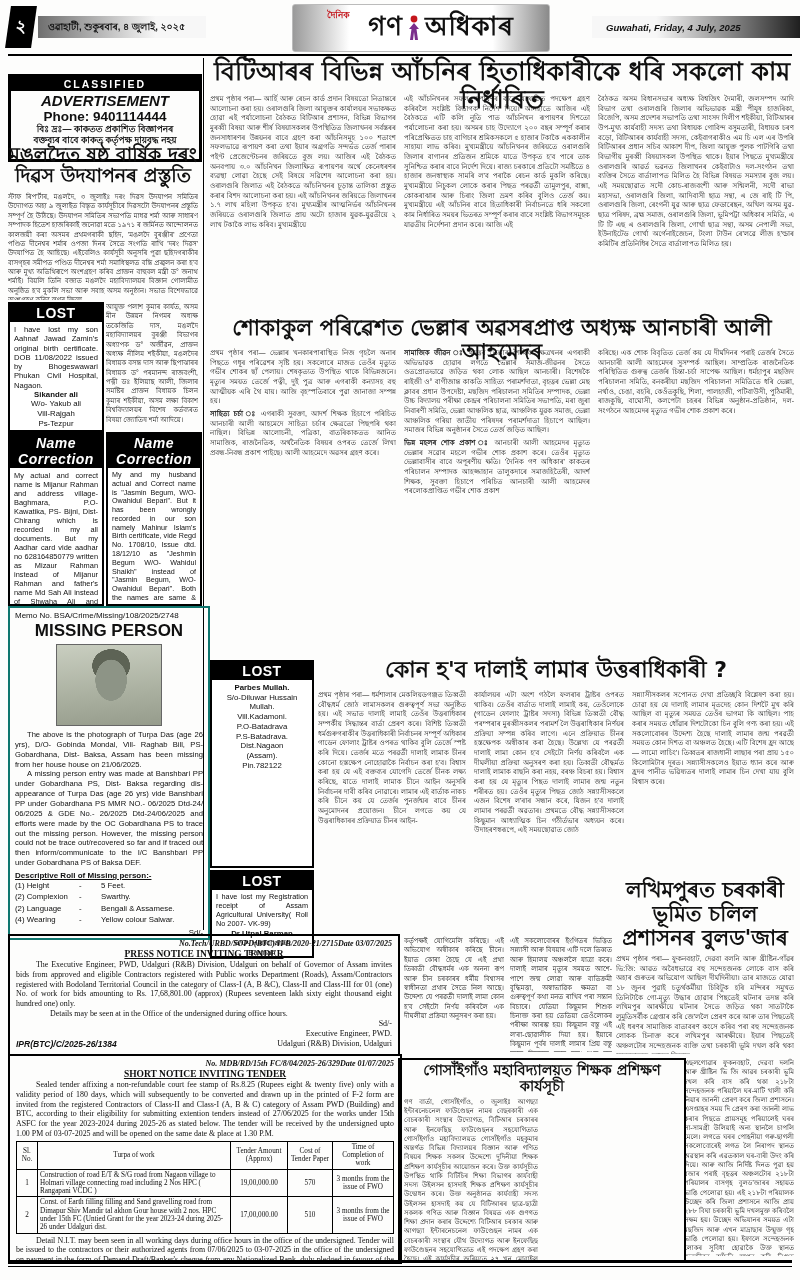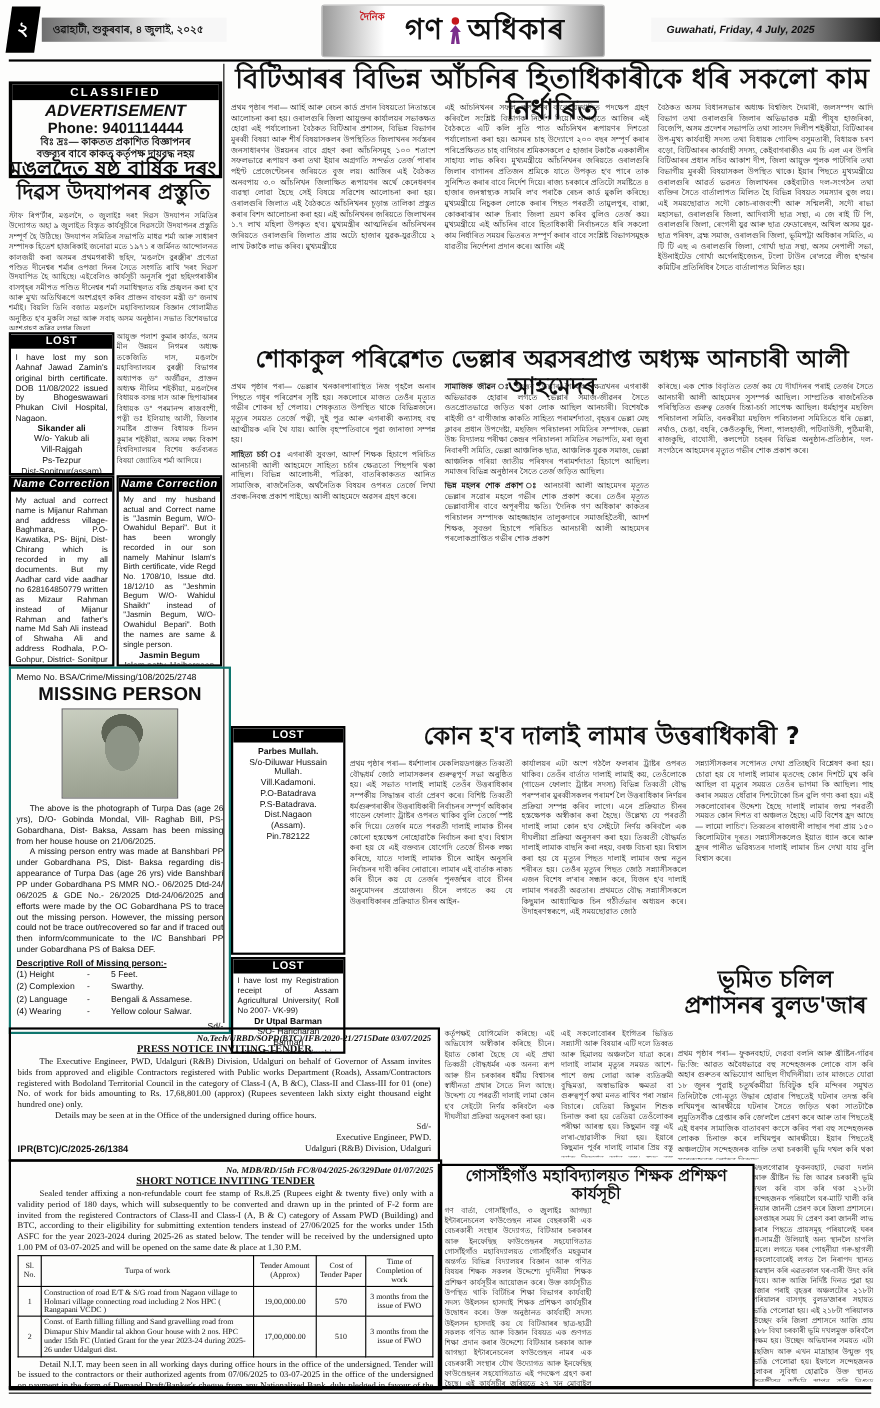--- a/index.html
+++ b/index.html
@@ -19,21 +19,21 @@
   .mh-pre{color:#c4161c;font-size:9px;font-weight:bold;position:absolute;top:3px;left:34px;}
   .mh-main{font-size:26px;font-weight:bold;letter-spacing:1px;font-family:"DejaVu Sans",sans-serif;}
   
   .hl{font-weight:bold;text-align:center;line-height:1.12;font-family:"DejaVu Sans",sans-serif;}
   .t{font-size:7px;line-height:1.38;text-align:justify;margin:0 0 3px 0;overflow:hidden;}
   .cols{overflow:hidden;}
   .b{font-weight:bold;}
   
   .nbox{border:2px solid #000;background:#fff;overflow:hidden;}
   .nbox .bar{background:#000;color:#fff;text-align:center;font-weight:bold;
-             font-size:10px;padding:1px 0;letter-spacing:.5px;}
+             font-size:14px;padding:1px 0;letter-spacing:.5px;}
   .nbox .body{padding:3px 4px;font-size:7.8px;line-height:1.22;text-align:justify;}
   .sigc{text-align:center;font-size:7.8px;line-height:1.25;}
   
   .classified{border:3px solid #000;overflow:hidden;text-align:center;margin-top:16px;}
   .classified .chead{background:#000;color:#fff;font-weight:bold;font-size:10.5px;
                      letter-spacing:2px;padding:1px 0;}
   .cadv{font-size:15px;font-weight:bold;font-style:italic;margin-top:1px;}
   .cphone{font-size:13.5px;font-weight:bold;}
   .cnote{font-size:9px;font-weight:bold;line-height:1.25;}
   
@@ -51,21 +51,21 @@
   .rollrow{display:flex;font-size:7.8px;line-height:1.45;}
   .rollrow .rl{width:64px;}.rollrow .rd{width:22px;}
   .sdr{text-align:right;font-size:7.8px;line-height:1.3;margin-top:3px;}
   
   .tender{border:2px solid #000;padding:3px 6px;font-family:"Liberation Serif",serif;overflow:hidden;}
   .tref{display:flex;justify-content:flex-end;font-size:8px;font-weight:bold;font-style:italic;}
   .ttitle{text-align:center;font-weight:bold;text-decoration:underline;font-size:9.5px;margin:1px 0;}
   .tbody{font-size:7.9px;line-height:1.24;text-align:justify;margin:0;}
   .tind{text-indent:20px;}
   .tsig{text-align:right;font-size:8px;line-height:1.25;}
-  .tipr{font-size:8.5px;font-weight:bold;font-family:"Liberation Sans",sans-serif;text-align:right;}
+  .tipr{font-size:8.5px;font-weight:bold;font-style:italic;font-family:"Liberation Sans",sans-serif;text-align:right;}
   table.wt{border-collapse:collapse;width:100%;margin:2px 0;font-size:7.2px;line-height:1.15;}
   table.wt th,table.wt td{border:1px solid #000;padding:1px 2px;vertical-align:middle;}
   table.wt th{font-weight:normal;text-align:center;}
   td.c{text-align:center;}
   
   .gbox{border:2px solid #000;padding:2px 4px;overflow:hidden;}
   .ghl{font-size:14.5px;font-weight:bold;text-align:center;line-height:1.1;margin:1px 0 2px 0;
        font-family:"DejaVu Sans",sans-serif;}
   .twocol{column-count:2;column-gap:8px;column-rule:none;height:100%;}
 </style>
@@ -238,20 +238,21 @@
   </div>
 
   <div class="abs cols" style="left:404px;top:936px;width:100px;height:116px;">
     <p class="t" style="font-size:6.8px;">কৰ্তৃপক্ষই যোগিমেলি কৰিছে। এই অভিযোগ অস্বীকাৰ কৰিছে চীনে। ইয়াত কোৰা হৈছে যে এই প্ৰথা তিব্বতী বৌদ্ধধৰ্মৰ এক অনন্য ৰূপ আৰু চীন চৰকাৰৰ ধৰ্মীয় বিশ্বাসৰ স্বাধীনতা প্ৰথাৰ সৈতে নিল আছে। উদ্দেশ্য যে পৰৱৰ্তী দালাই লামা কোন হ'ব সেইটো নিৰ্ণয় কৰিবলৈ এক দীঘলীয়া প্ৰক্ৰিয়া অনুসৰণ কৰা হয়।</p>
   </div>
   <div class="abs cols" style="left:510px;top:936px;width:102px;height:116px;">
     <p class="t" style="font-size:6.8px;">এই সকলোবোৰৰ ইংগিতৰ ভিত্তিত সন্ন্যাসী আৰু বিষয়াৰ এটি দলে তিব্বত আৰু হিমালয় অঞ্চললৈ যাত্ৰা কৰে। দালাই লামাৰ মৃত্যুৰ সময়ত আশে-পাশে জন্ম লোৱা আৰু ব্যতিক্ৰমী বুদ্ধিমত্তা, অস্বাভাৱিক ক্ষমতা বা গুৰুত্বপূৰ্ণ কথা মনত ৰাখিব পৰা সন্তান বিচাৰে। যেতিয়া কিছুমান শিশুক চিনাক্ত কৰা হয় তেতিয়া তেওঁলোকৰ পৰীক্ষা আৰম্ভ হয়। কিছুমান বস্তু এই ল'ৰা-ছোৱালীক দিয়া হয়। ইয়াৰে কিছুমান পূৰ্বৰ দালাই লামাৰ প্ৰিয় বস্তু আৰু কিছুমান আন বস্তু। শুদ্ধ বস্তু চিনাক্ত কৰা শিশুটিক দালাই লামাৰ সম্ভাব্য পুনৰ্জন্ম বুলি গণ্য কৰা হয়।</p>
   </div>
 
   <div class="abs hl" style="left:616px;top:878px;width:178px;font-size:21px;line-height:1.15;">
+    <div>লখিমপুৰত চৰকাৰী</div>
     <div>ভূমিত চলিল</div>
     <div>প্ৰশাসনৰ বুলড'জাৰ</div>
   </div>
   <div class="abs cols" style="left:616px;top:954px;width:178px;height:100px;">
     <p class="t">প্ৰথম পৃষ্ঠাৰ পৰা— ফুকনবহাট, দেৱবা বলনি আৰু খ্ৰীষ্টিন-গাঁৱৰ ভি:জি: আৱত অবৈধভাৱে বহু সন্দেহজনক লোকে বাস কৰি অহাৰ গুৰুতৰ অভিযোগ আছিল দীৰ্ঘদিনীয়া। তাৰ মাজতে যোৱা ১৮ জুনৰ পুৱাই চতুৰ্থকৰ্মীয়া চিবিটুক হৰি মন্দিৰৰ সমুখত তিনিটাকৈ গো-মৃত্যু উদ্ধাৰ হোৱাৰ পিছতেই ঘটনাৰ তদন্ত কৰি লখিমপুৰ আৰক্ষীয়ে ঘটনাৰ সৈতে জড়িত থকা সাতটাকৈ লুমুতিসৰ্বীক গ্ৰেপ্তাৰ কৰি জে'ললৈ প্ৰেৰণ কৰে আৰু তাৰ পিছতেই এই ধৰণৰ সামাজিক বাতাবৰণ কংসে কৰিব পৰা বহু সন্দেহজনক লোকক চিনাক্ত কৰে লখিমপুৰ আৰক্ষীয়ে। ইয়াৰ পিছতেই অঞ্চলটোৰ সন্দেহজনক ব্যক্তি তথা চৰকাৰী ভূমি দখল কৰি থকা সন্দেহজনক লোকৰ বিৰুদ্ধে</p>
   </div>
   <div class="abs cols" style="left:684px;top:1058px;width:110px;height:198px;">
     <p class="t" style="font-size:6.7px;">এছলগোৱাৰ ফুকনবহাট, দেৱবা দলনি আৰু খ্ৰীষ্টিন ভি জি আৱৰ চৰকাৰী ভূমি দখল কৰি বাস কৰি থকা ২১৮টা সন্দেহজনক পৰিয়ালৈ ঘৰ-মাটি খালী কৰি নিয়াৰ জাননী প্ৰেৰণ কৰে জিলা প্ৰশাসনে। এসপ্তাহৰ সময় দি প্ৰেৰণ কৰা জাননী লাভ কৰাৰ পিছতে প্ৰায়সমূহ পৰিয়ালেই ঘৰৰ সা-সামগ্ৰী উলিয়াই অন্য স্থানলৈ চাপলি মেলে। লগতে ঘৰৰ পোহনীয়া গৰু-ছাগলী সকলোবোৰেই লগত লৈ নিৰাপদ স্থানত অৱস্থান কৰি এৱতকাল ঘৰ-বাৰী উদং কৰি দিয়ে। আৰু আজি নিৰ্দিষ্ট দিনত পুৱা হয় বজাৰ পৰাই বৃহত্তৰ অঞ্চলটোৰ ২১৮টা পৰিয়ালৰ বাসগৃহ বুলড'জাৰৰ সহায়ত ভাঙি পেলোৱা হয়। এই ২১৮টা পৰিয়ালক উচ্ছেদ কৰি জিলা প্ৰশাসনে আজি প্ৰায় ২৮৮ বিঘা চৰকাৰী ভূমি দখলমুক্ত কৰিবলৈ সক্ষম হয়। উচ্ছেদ অভিযানৰ সময়ত এটা মছজিদ আৰু এখন মাদ্ৰাছাৰ উন্মুক্ত গৃহ ভাঙি পেলোৱা হয়। ইফালে সন্দেহজনক লোকৰ সুবিধা হোৱাকৈ উক্ত স্থানত জনজীৱন আঁচনি স্থাপন কৰি নিগুড় খোৱাপানীৰ ব্যৱস্থা আৰু চৰকাৰী উপ-স্বাস্থ্যকেন্দ্ৰ নিৰ্মাণ কৰা বিষয়টোৱে চৰকাৰক শ'লঠেকত পেলোৱা পৰিলক্ষিত হ'ল।</p>
   </div>
 

